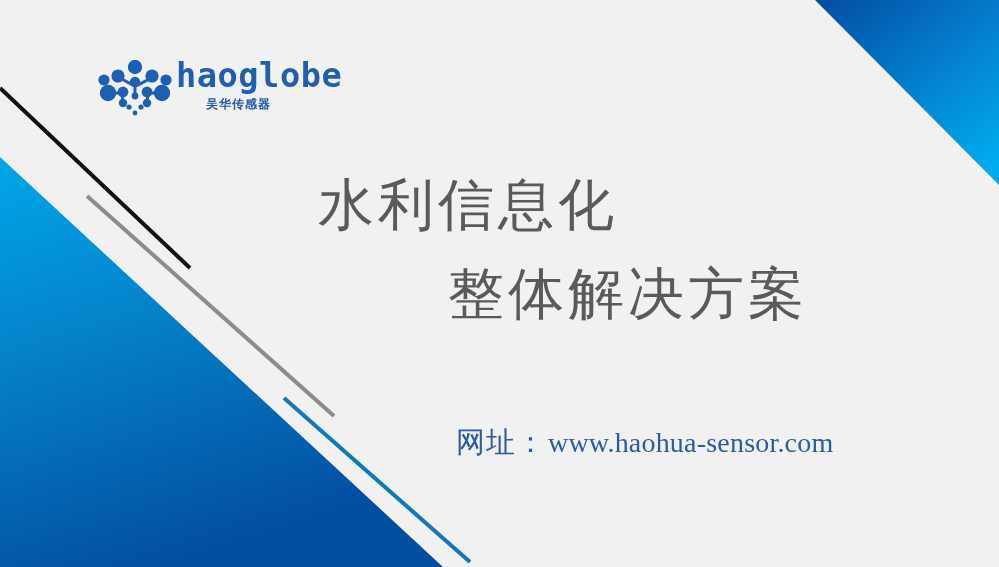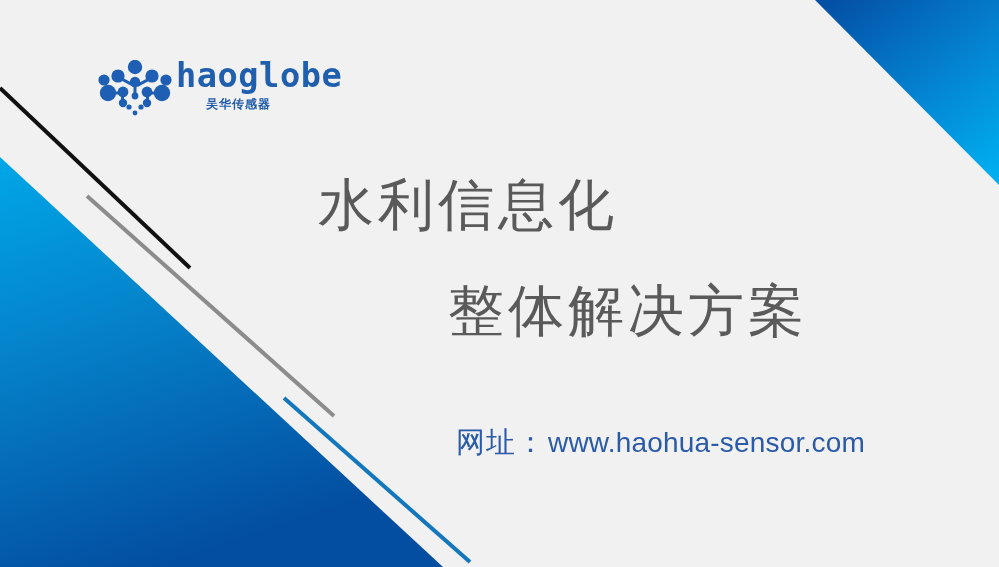--- a/index.html
+++ b/index.html
@@ -81,41 +81,41 @@
     font-family: "DejaVu Sans", "Liberation Sans", sans-serif;
   }
   #title-line-1 {
     position: absolute;
     left: 318px;
     top: 14px;
   }
   #title-line-2 {
     position: absolute;
     left: 448px;
-    top: 120px;
+    top: 103px;
   }
 
   
   #website {
     position: absolute;
     left: 456px;
     top: 420px;
     white-space: nowrap;
     color: #2b5aa7;
     line-height: 44px;
   }
   #website-label {
     font-size: 29px;
     letter-spacing: 1px;
     font-family: Liberation Serif, serif;
   }
   #website-url {
     font-size: 28px;
     letter-spacing: 0.2px;
-    font-family: Liberation Sans, sans-serif;
+    font-family: Liberation Serif, serif;
     padding-left: 2px;
   }
 </style>
 </head>
 <body>
 
 <div id="slide">
 
   <svg id="bg-svg" viewBox="0 0 999 567" preserveAspectRatio="none">
     <defs>

